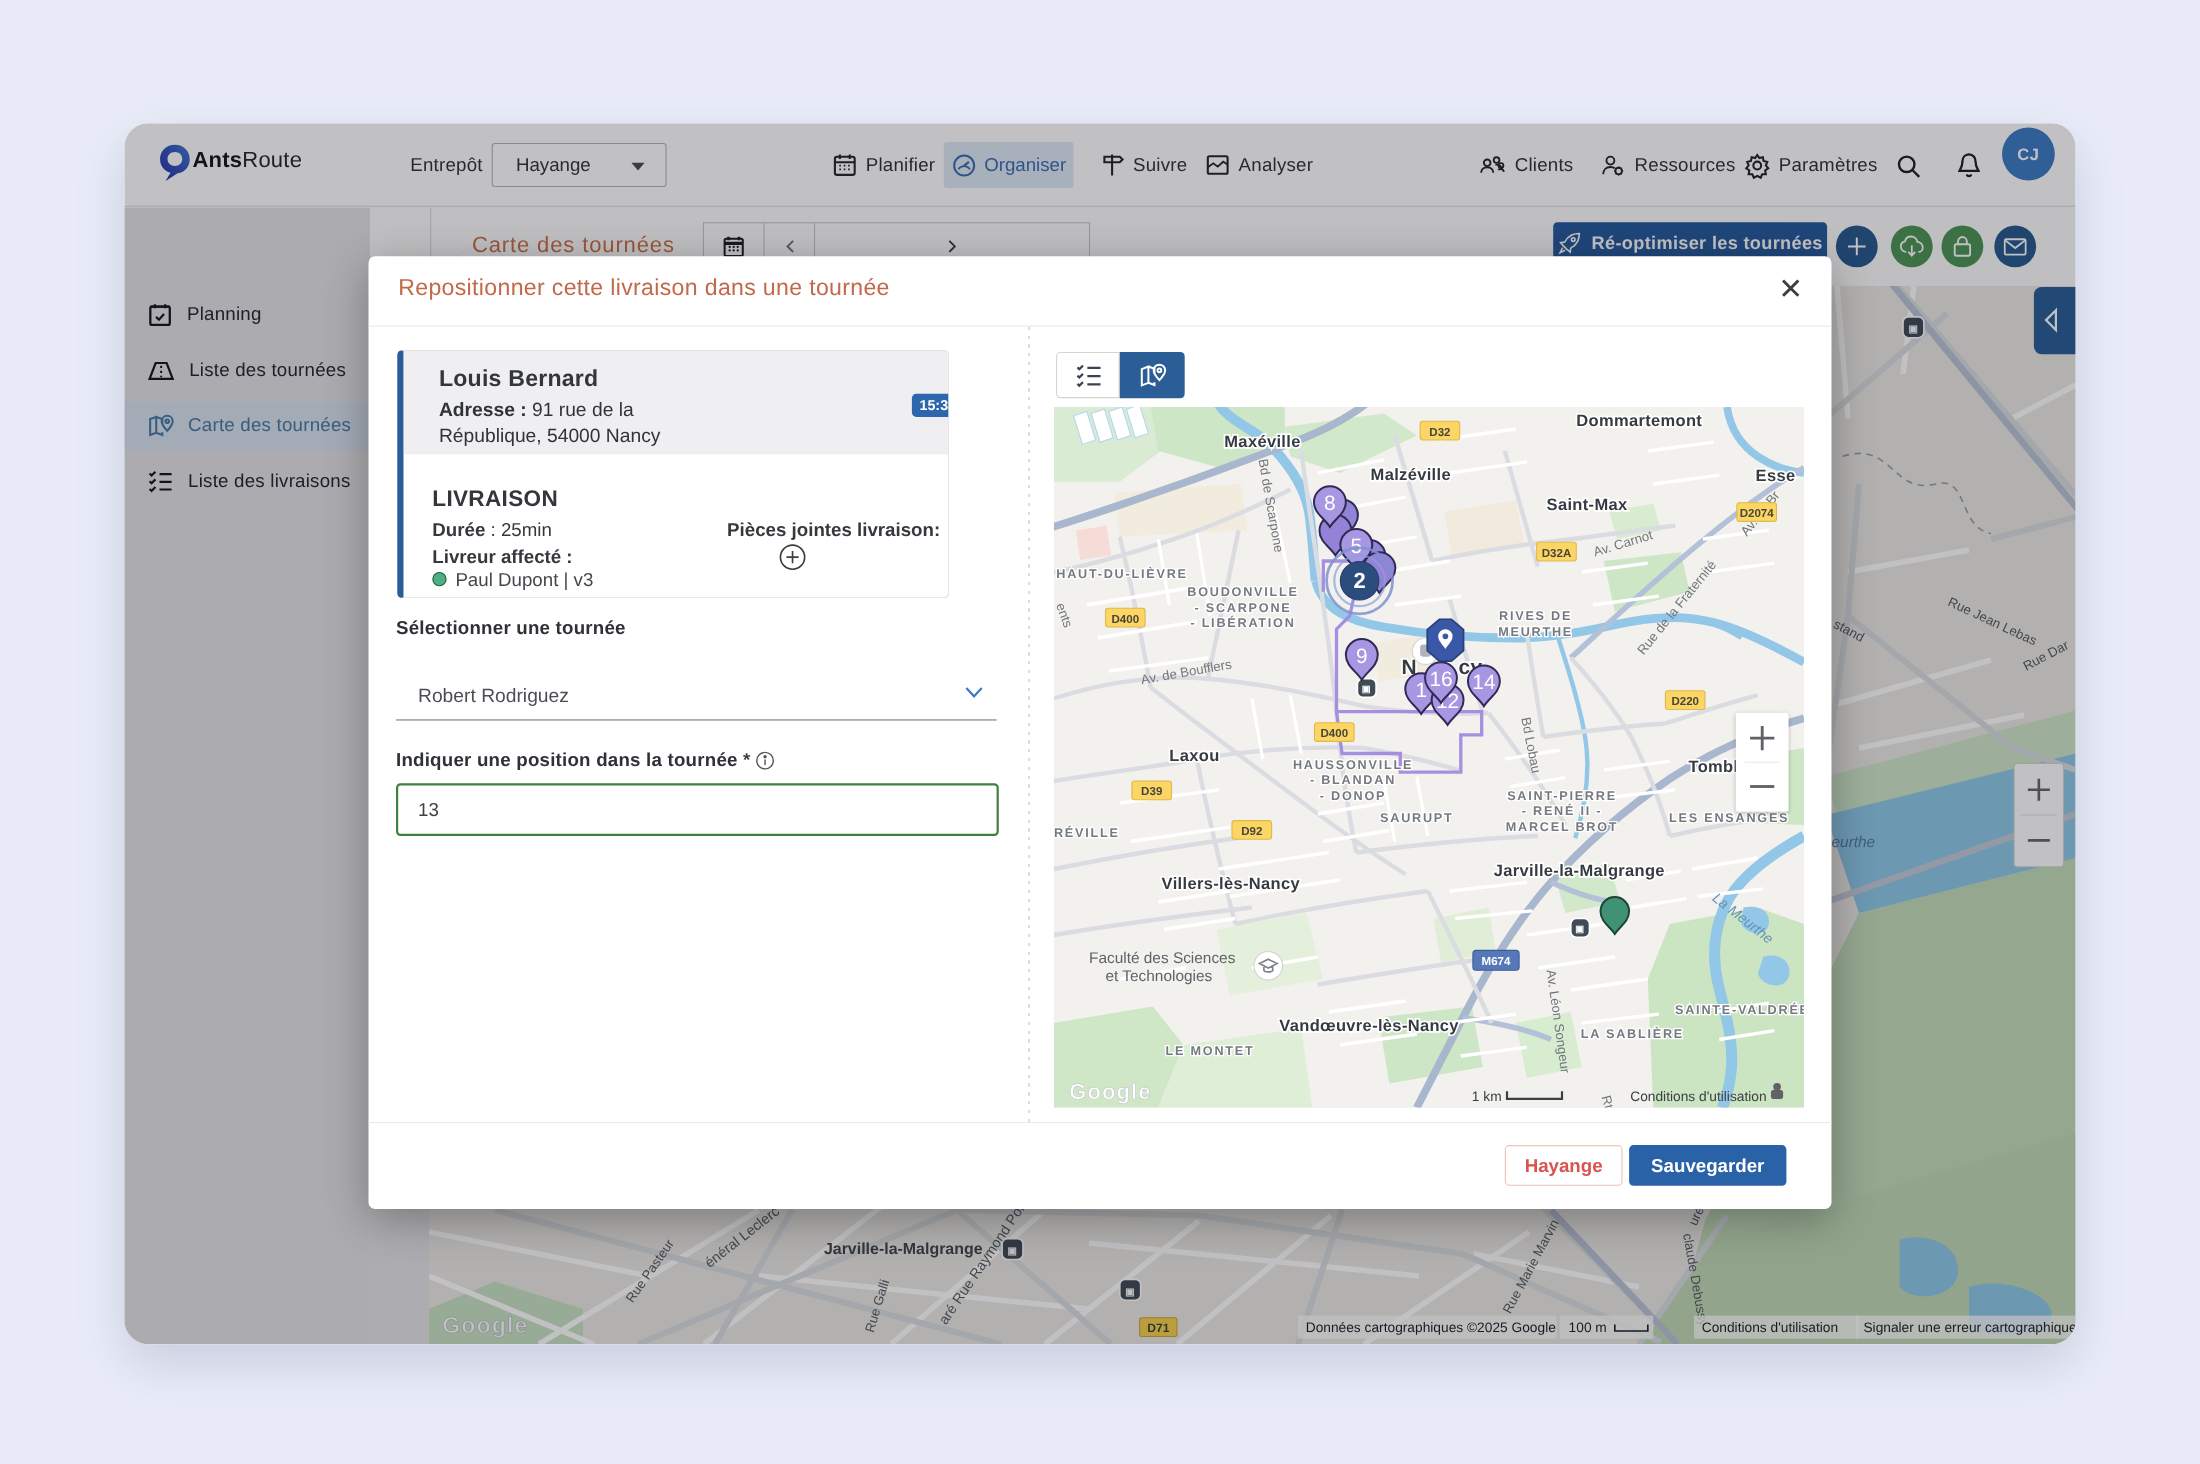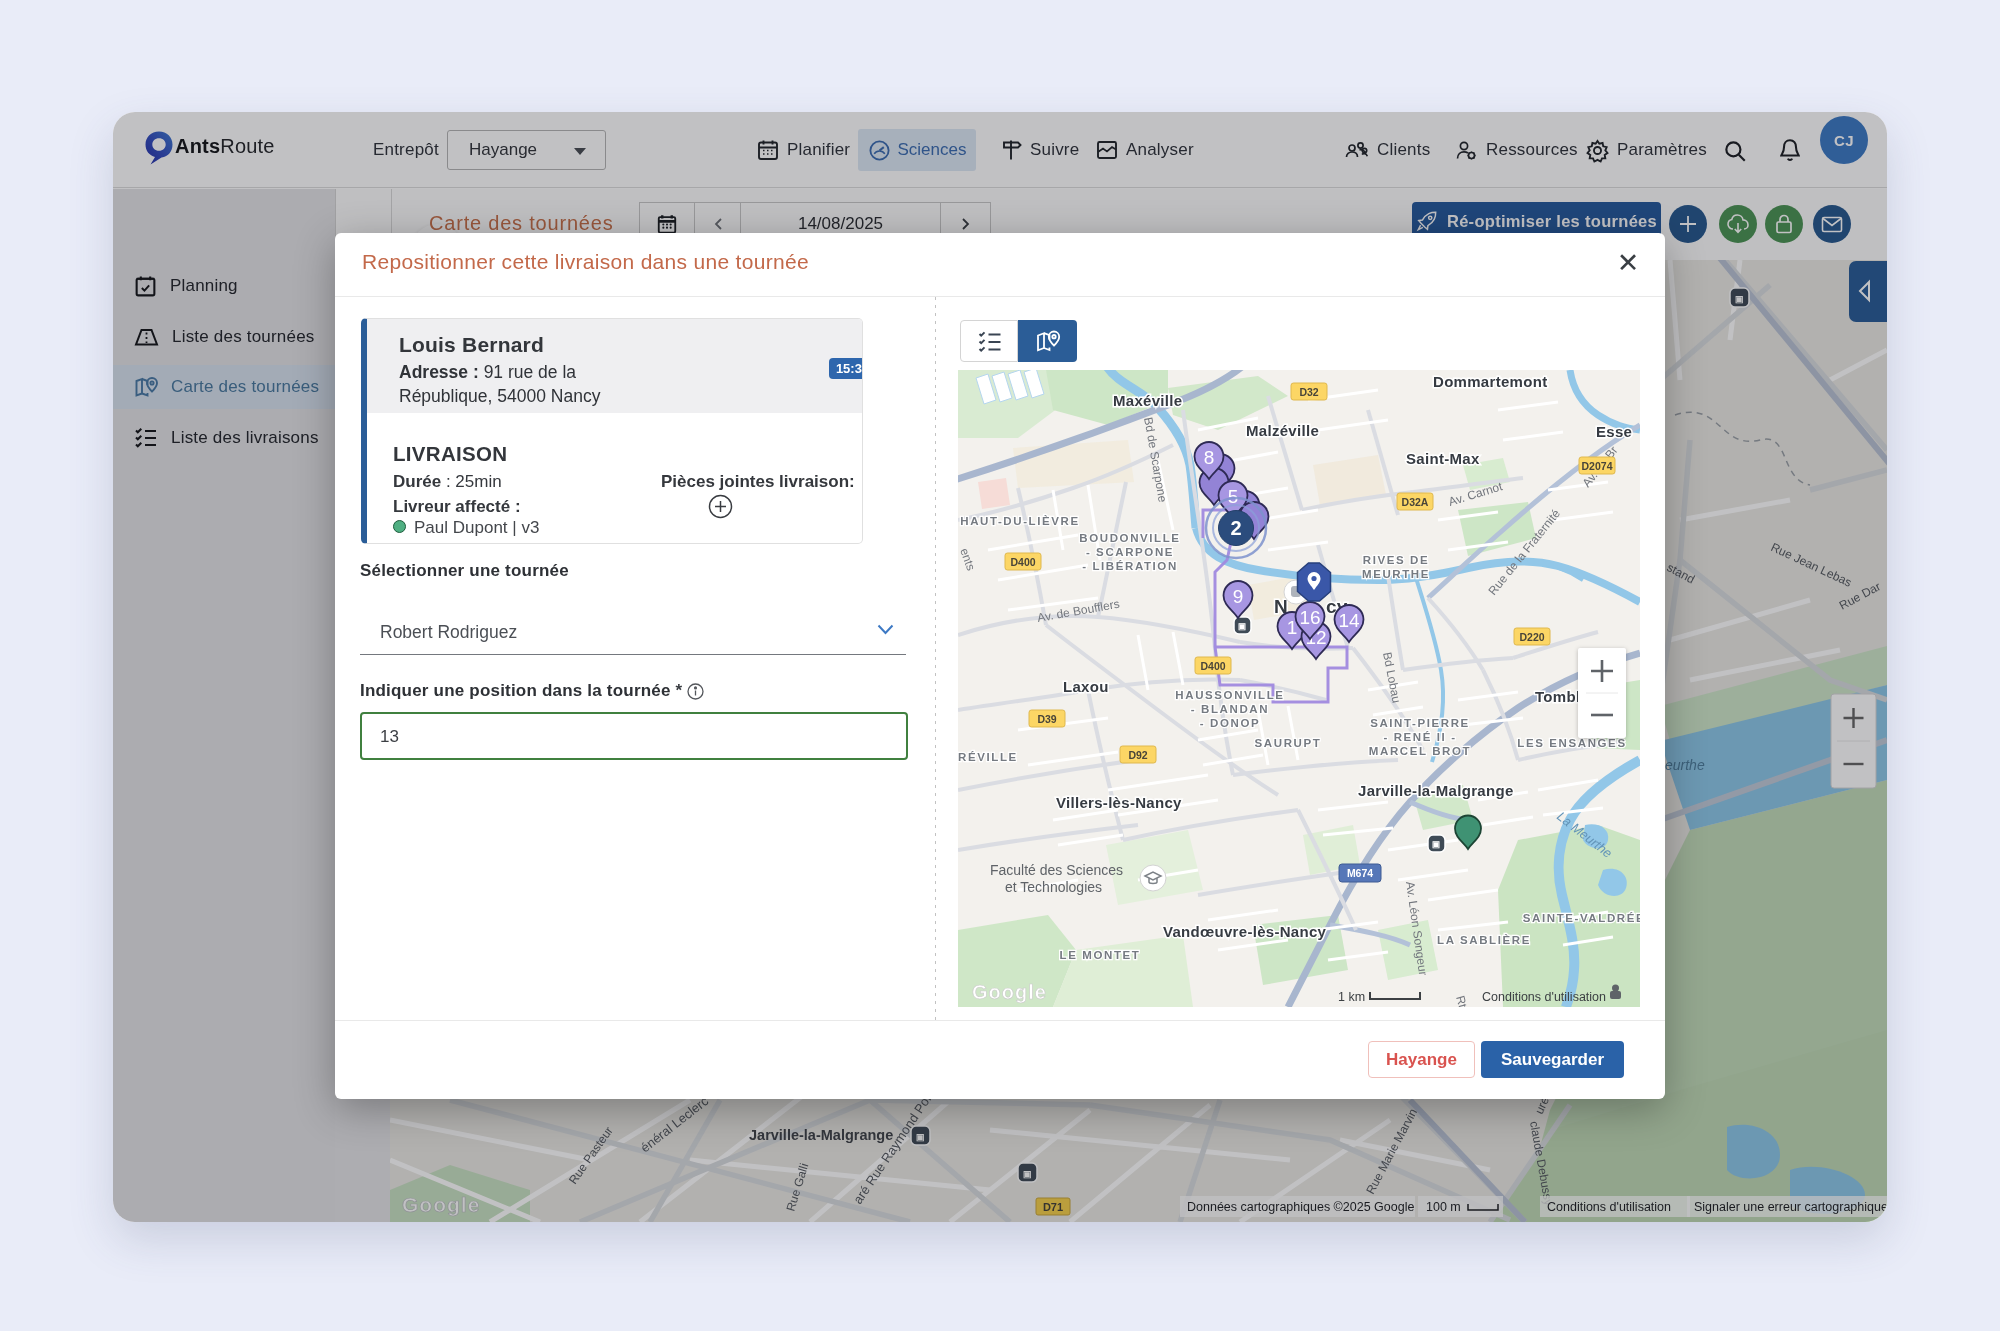--- a/index.html
+++ b/index.html
@@ -59,21 +59,21 @@
           </g>
         </svg>
       <span>Planifier</span>
     </div>
     <div class="abs" style="left:745px;top:17px;width:118px;height:42px;background:#dde8f4;border-radius:3px;display:flex;align-items:center;justify-content:center;gap:7px">
       <svg width="23" height="23" viewBox="0 0 24 24" fill="none" stroke="#3c6db2" stroke-width="1.9">
           <circle cx="12" cy="12" r="9.5"></circle>
           <path d="M12 12 L16.5 8.5" stroke-width="2.2"></path>
           <path d="M6.5 15.5 A6.5 6.5 0 0 1 17.5 15.5" fill="none" stroke-width="1.6"></path>
         </svg>
-      <span style="color:#3c6db2;font-size:17px">Sciences</span>
+      <span style="color:#3c6db2;font-size:17px">Organiser</span>
     </div>
     <div class="navitem" style="left:886px">
       <svg width="24" height="24" viewBox="0 0 24 24" fill="none" stroke="#22262c" stroke-width="1.9">
           <path d="M12 2.5 V21.5 M12 4.5 H19 L21.5 7 L19 9.5 H12 M12 4.5 H5 V9.5 H12"></path>
         </svg>
       <span>Suivre</span>
     </div>
     <div class="navitem" style="left:982px">
       <svg width="24" height="24" viewBox="0 0 24 24" fill="none" stroke="#22262c" stroke-width="1.9">
           <rect x="3" y="4" width="18" height="16" rx="1.5"></rect>
@@ -173,21 +173,20 @@
                 <circle cx="12" cy="16" r="1.15"></circle>
                 <circle cx="16" cy="16" r="1.15"></circle>
               </g>
             </svg>
         </div>
         <div style="width:46px;border-right:1px solid #c9c9c9;display:flex;align-items:center;justify-content:center;padding-bottom:14px">
           <svg width="10" height="14" viewBox="0 0 10 14" fill="none" stroke="#6f7379" stroke-width="1.8">
               <path d="M8 2 L3 7 L8 12"></path>
             </svg>
         </div>
-        <div style="width:200px;border-right:1px solid #c9c9c9;display:flex;align-items:center;justify-content:center;padding-bottom:14px;font-size:17px;color:#2b2e33">14/08/2025</div>
         <div style="flex:1;display:flex;align-items:center;justify-content:center;padding-bottom:14px">
           <svg width="10" height="14" viewBox="0 0 10 14" fill="none" stroke="#3c4046" stroke-width="1.8">
               <path d="M2 2 L7 7 L2 12"></path>
             </svg>
         </div>
       </div>
       <div class="abs btn" style="left:1076px;top:13px;width:249px;height:38px;background:#265a9e;color:#fff;gap:9px;font-size:16.5px">
         <svg width="22" height="22" viewBox="0 0 24 24" fill="none" stroke="#fff" stroke-width="1.6">
             <path d="M14 4 C17 2.5 20 2.5 21.5 2.5 C21.5 4 21.5 7 20 10 C18.5 13 16 15.5 13 17 L12.5 21 L9.5 18.5 L5.5 14.5 L3 11.5 L7 11 C8.5 8 11 5.5 14 4 Z"></path>
             <circle cx="15.5" cy="8.5" r="1.8"></circle>

